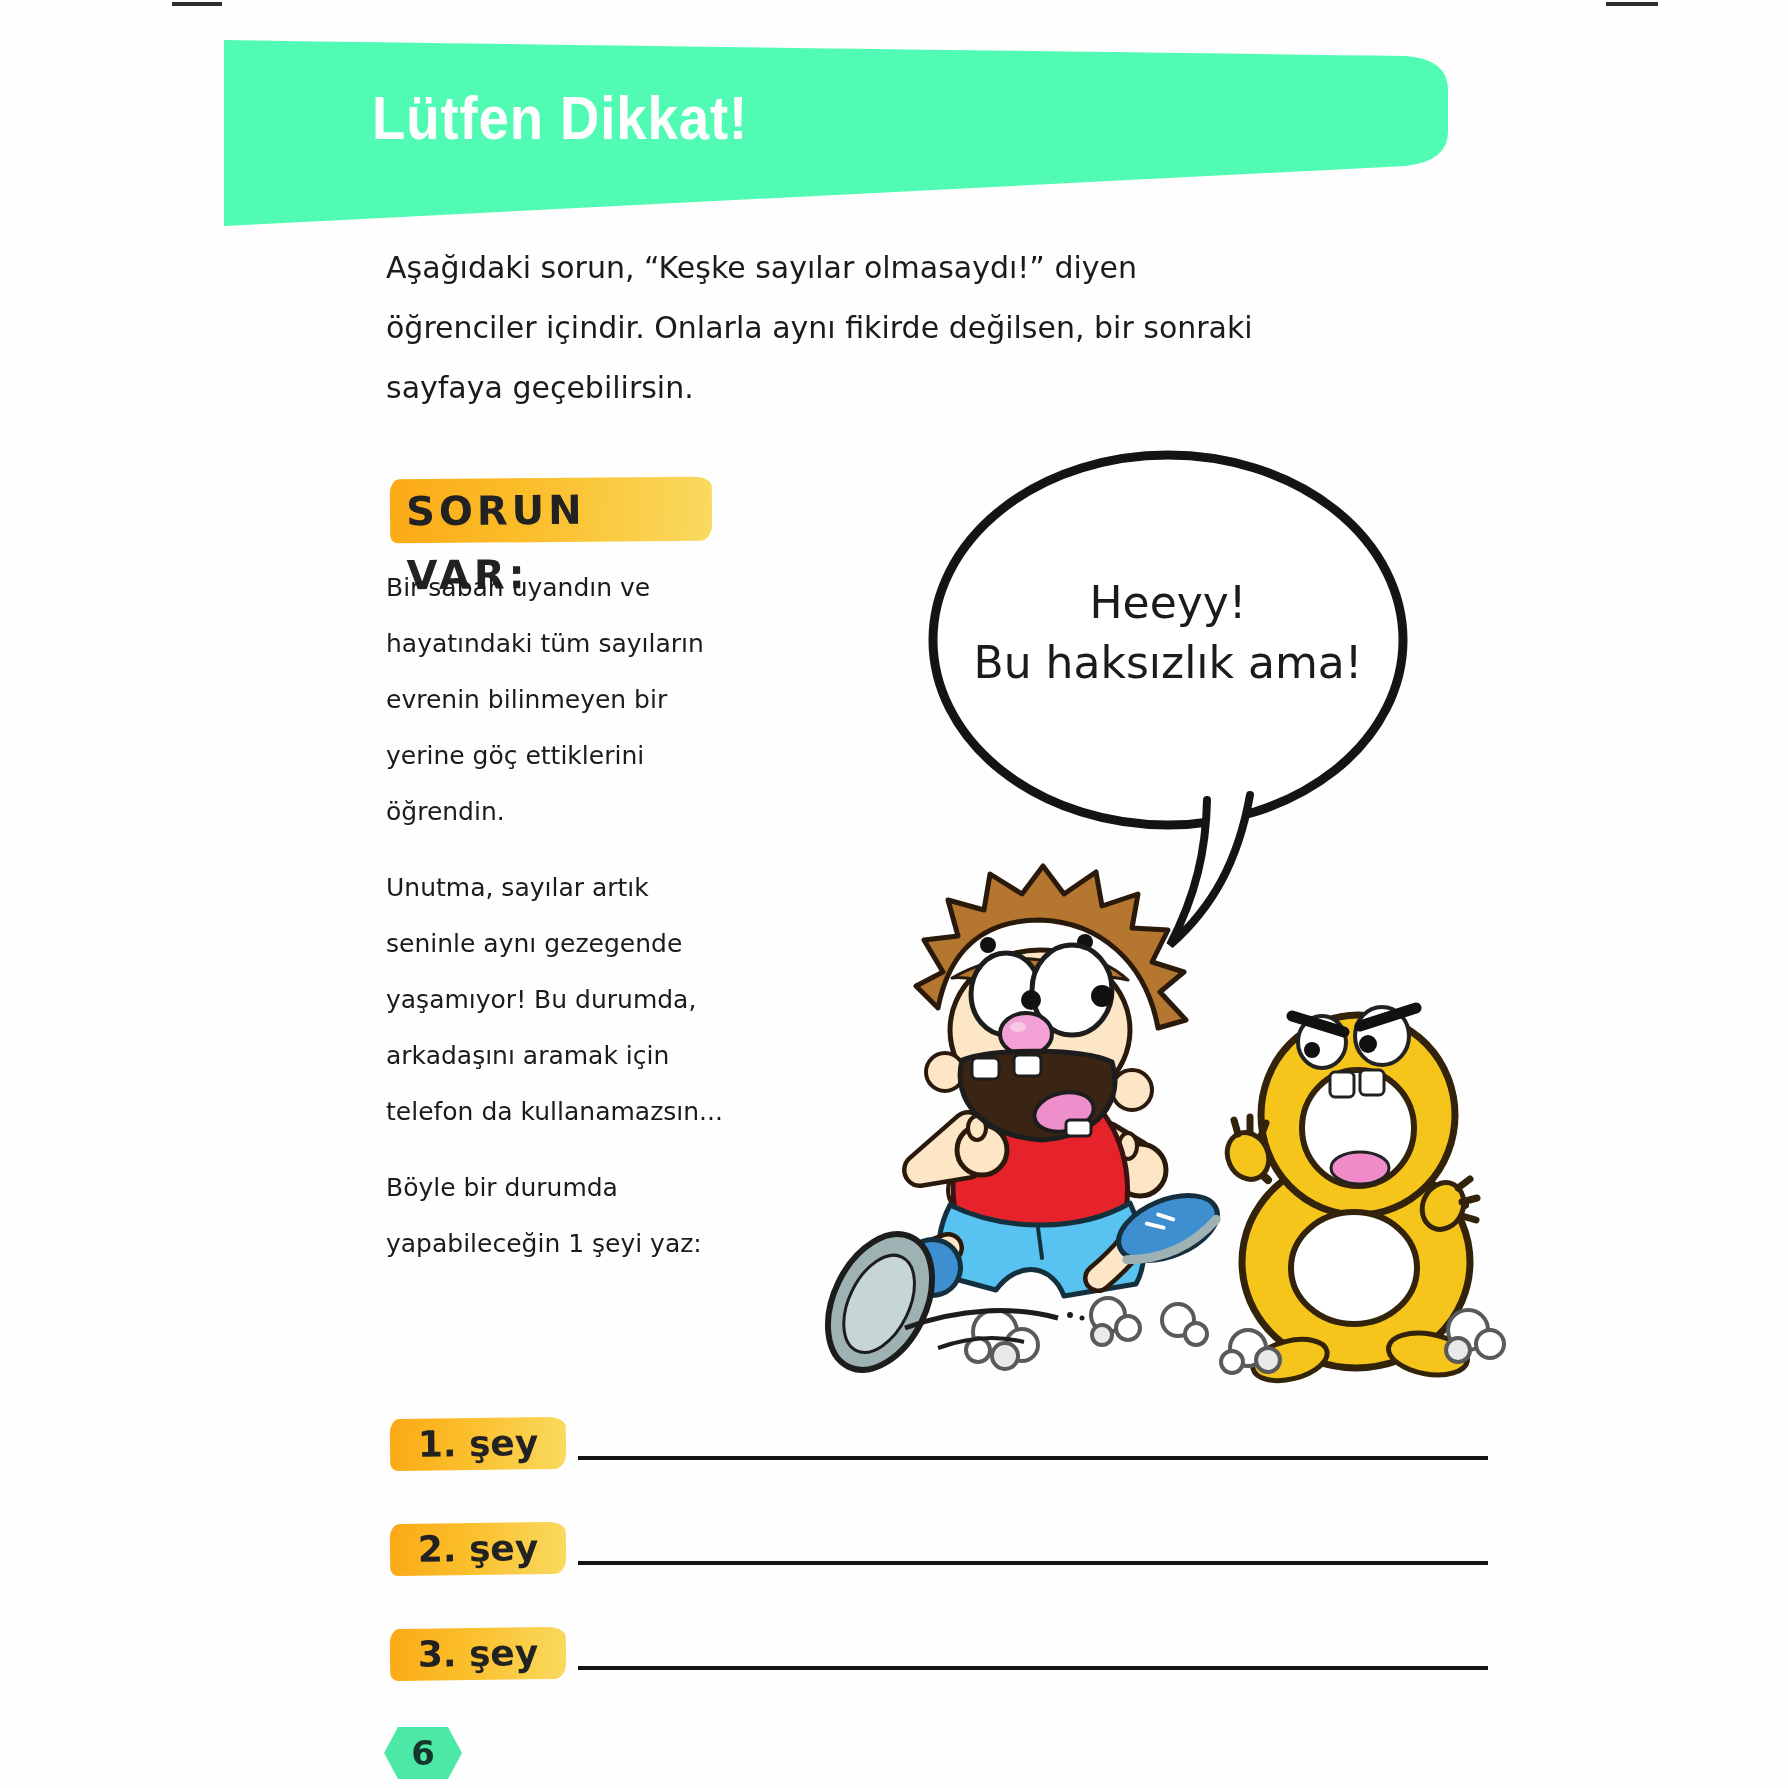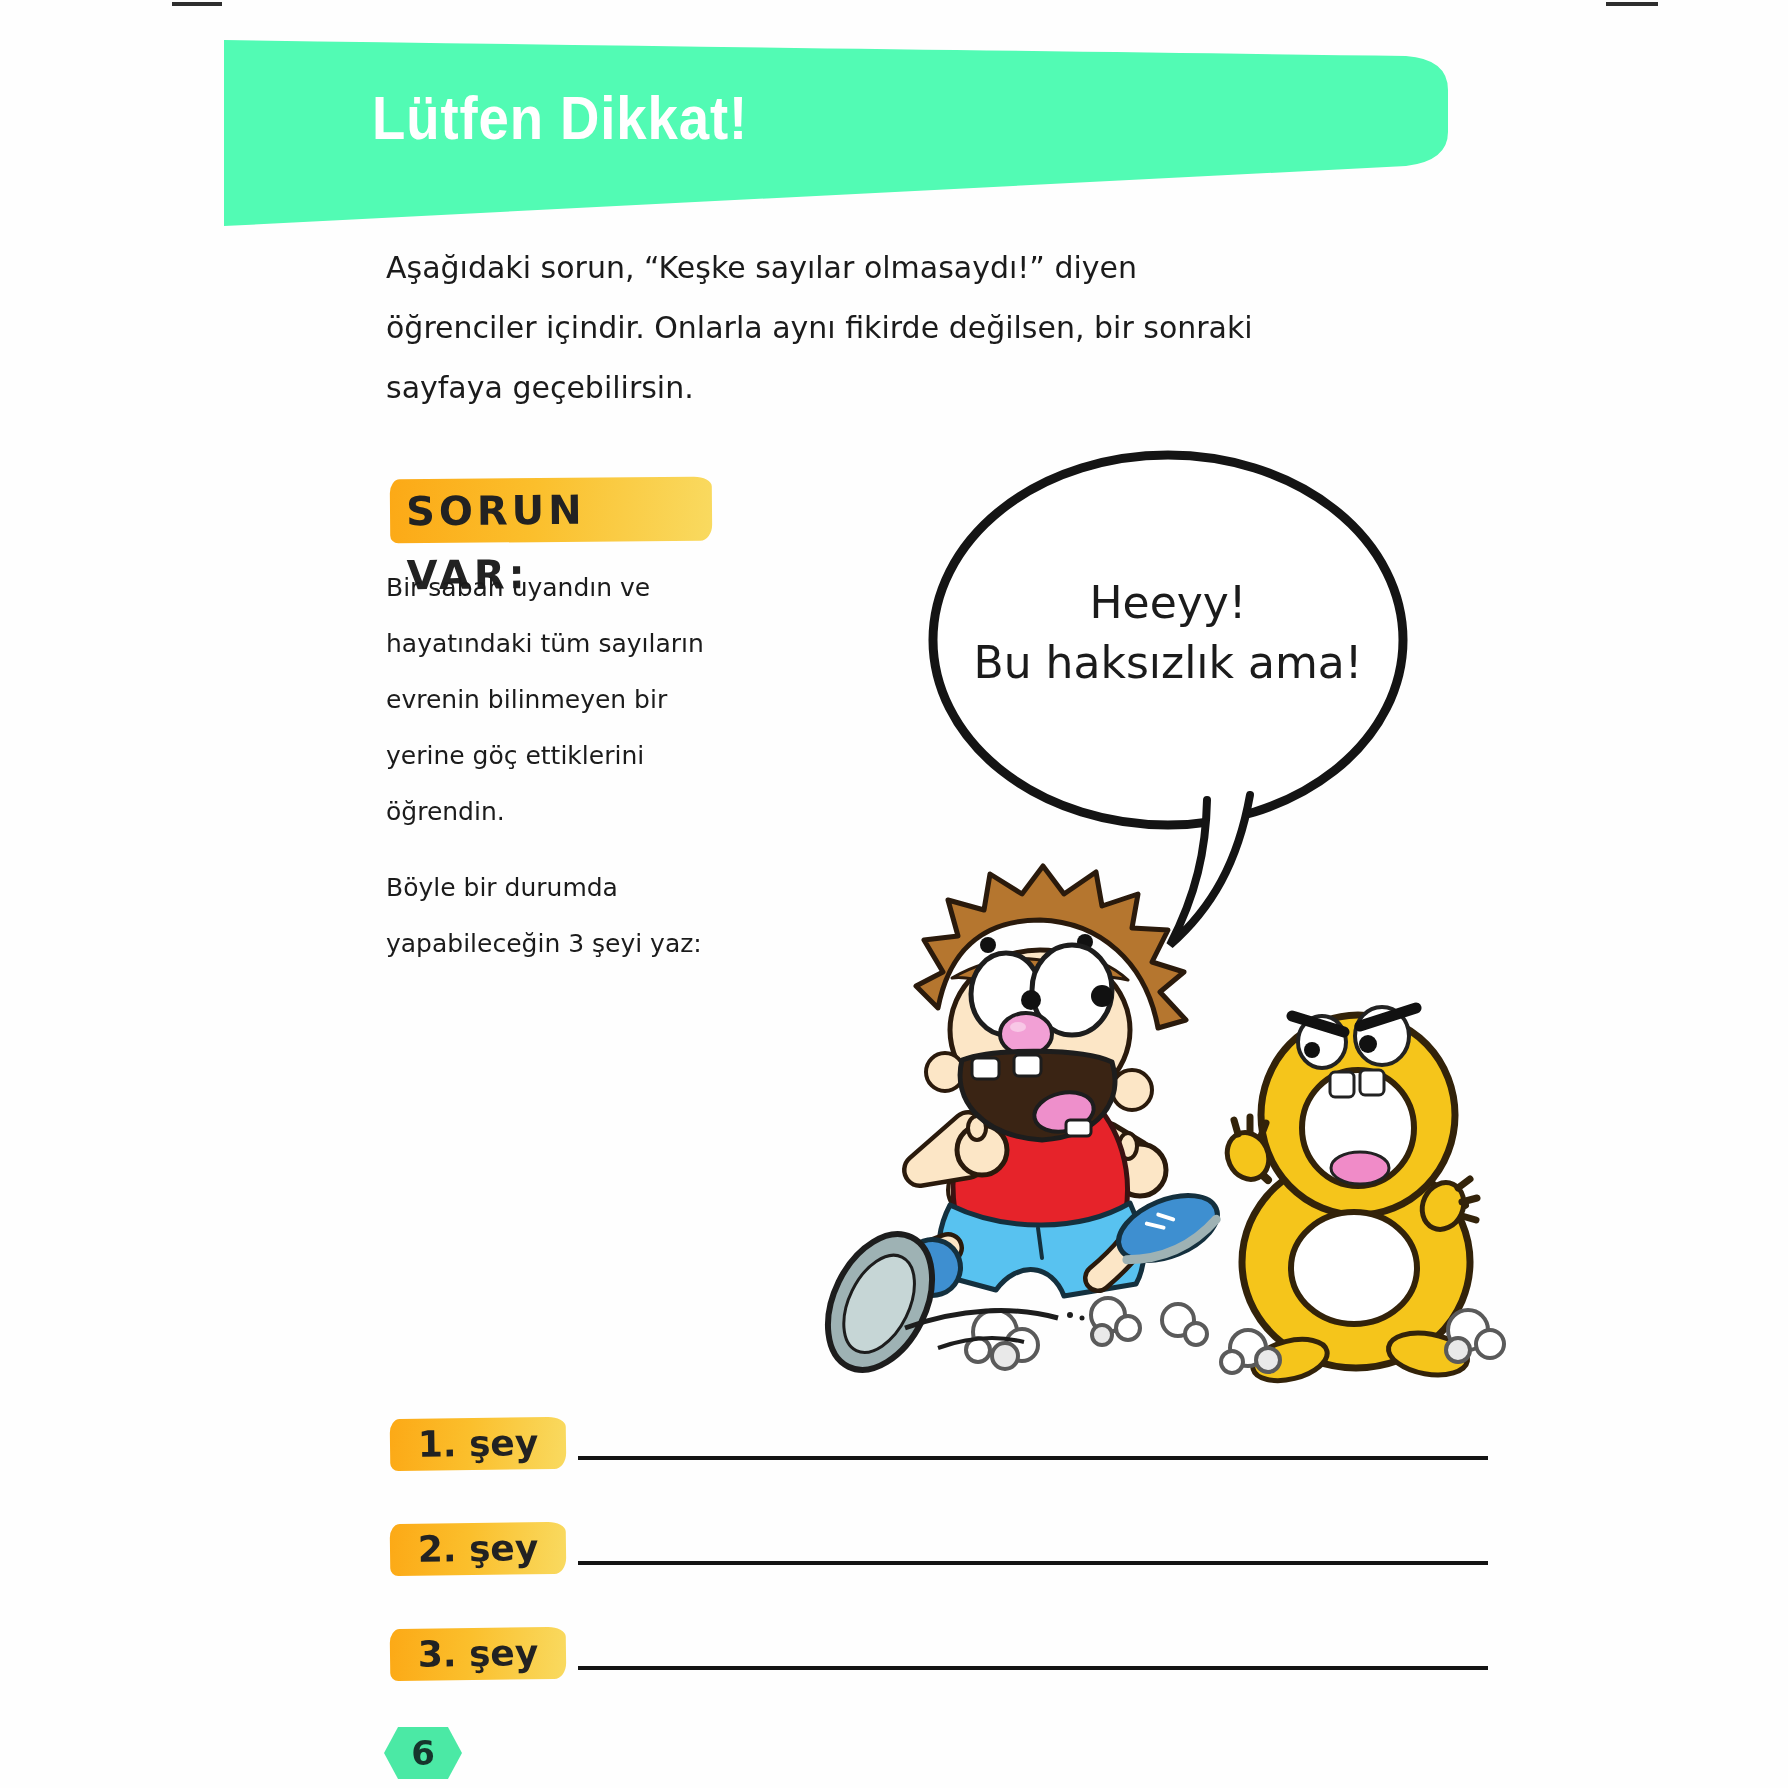--- a/index.html
+++ b/index.html
@@ -51,22 +51,27 @@
 sayfaya geçebilirsin.</div>
 
   <div id="problem-label" class="patch">SORUN VAR:</div>
 
   <div id="problem-col">
     <p>Bir sabah uyandın ve
 hayatındaki tüm sayıların
 evrenin bilinmeyen bir
 yerine göç ettiklerini
 öğrendin.</p>
+    <p>Unutma, sayılar artık
+seninle aynı gezegende
+yaşamıyor! Bu durumda,
+arkadaşını aramak için
+telefon da kullanamazsın...</p>
     <p>Böyle bir durumda
-yapabileceğin 3 şeyi yaz:</p>
+yapabileceğin 1 şeyi yaz:</p>
   </div>
 
   <svg id="art" width="1788" height="1788" viewBox="0 0 1788 1788">
 
     <g>
       <ellipse cx="1168" cy="640" rx="235" ry="185" fill="#ffffff" stroke="#141414" stroke-width="9"></ellipse>
       <path d="M1250,795 C1238,862 1212,908 1170,945 C1196,895 1206,850 1207,800" fill="#ffffff" stroke="#141414" stroke-width="8" stroke-linecap="round"></path>
       <text x="1168" y="618" text-anchor="middle" font-size="44" fill="#1b1b1b" font-family="DejaVu Sans, sans-serif">Heeyy!</text>
       <text x="1168" y="678" text-anchor="middle" font-size="44" fill="#1b1b1b" font-family="DejaVu Sans, sans-serif">Bu haksızlık ama!</text>
     </g>

